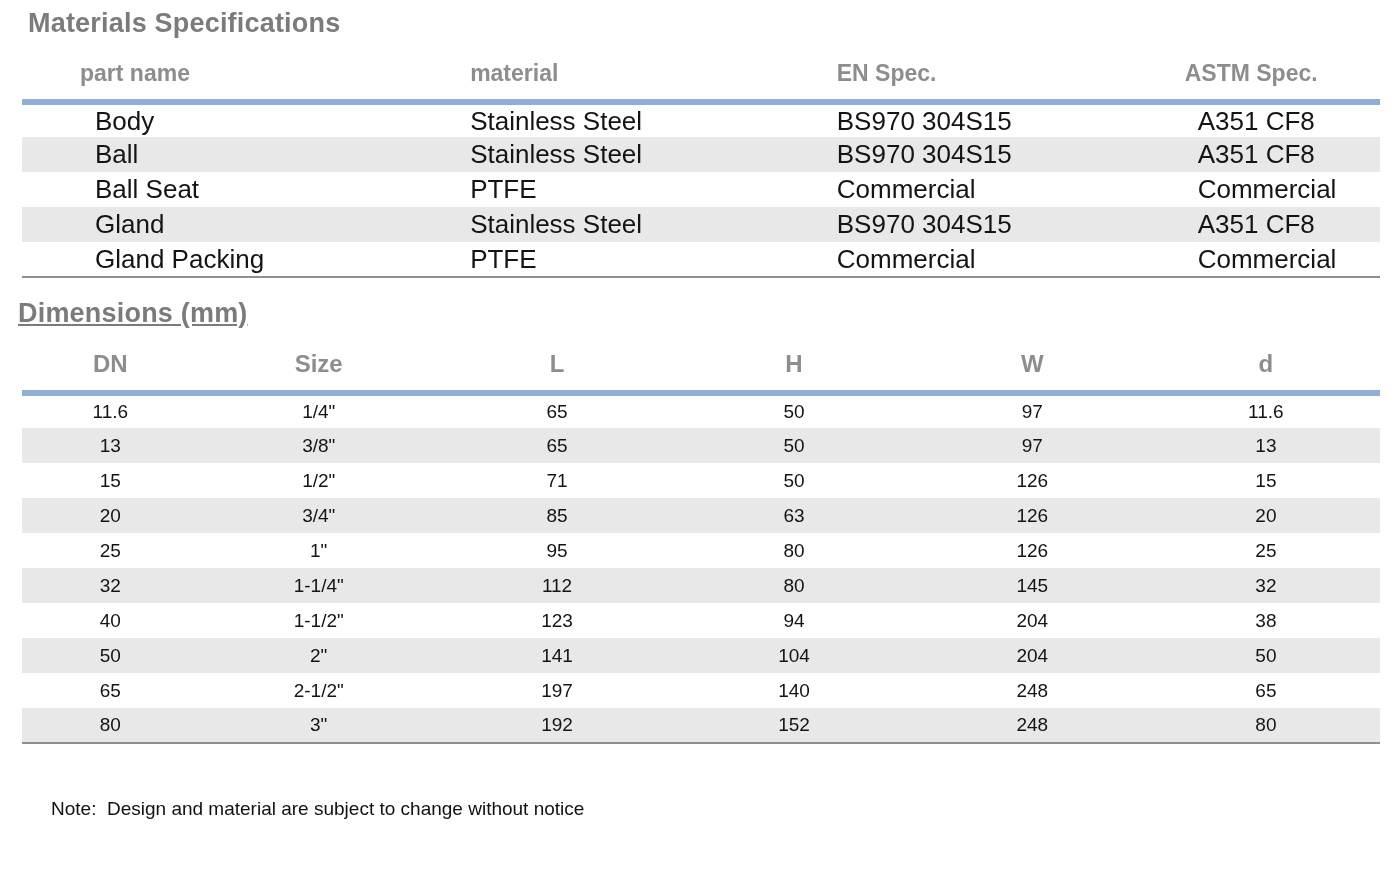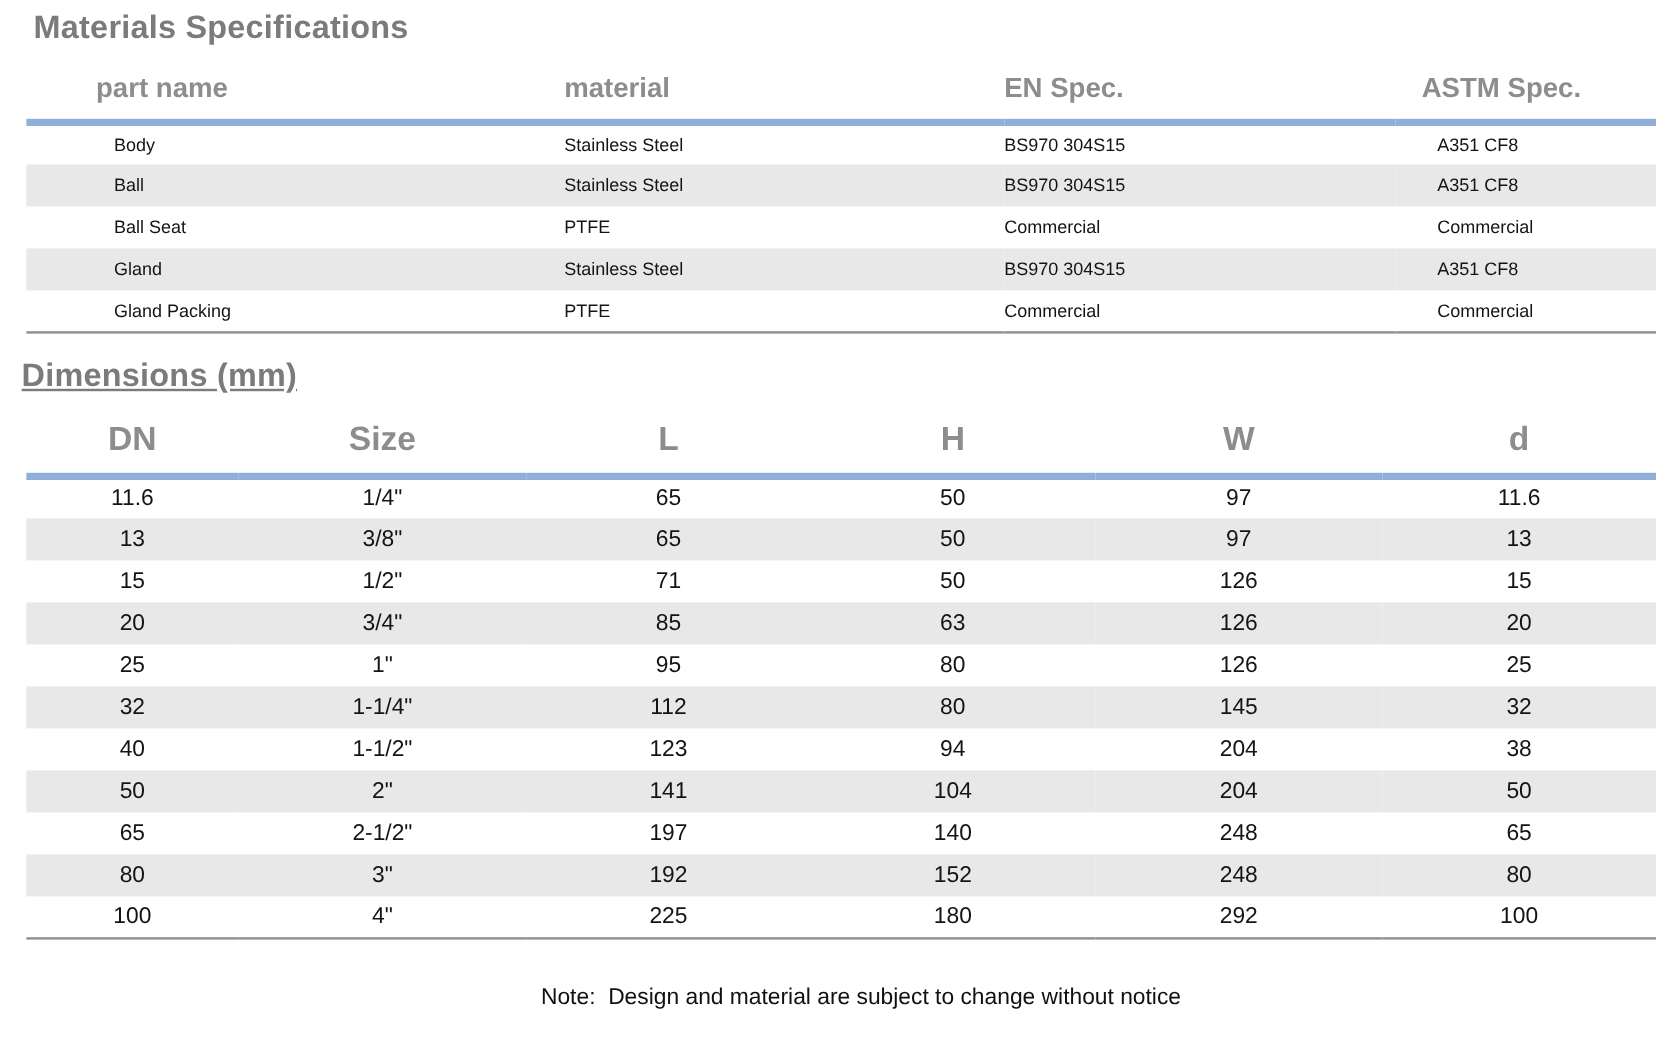--- a/index.html
+++ b/index.html
@@ -55,37 +55,36 @@
     height: 35px;
     padding: 0;
     vertical-align: middle;
   }
   table.spec tbody tr:nth-child(even) td {
     background: #e8e8e8;
   }
 
   
   table#materials-table thead th { font-size: 23px; }
-  table#materials-table tbody td { font-size: 15px; }
+  table#materials-table tbody td { font-size: 26px; }
   table#materials-table th.c0 { padding-left: 58px; }
   table#materials-table td.c0 { padding-left: 73px; }
   table#materials-table th.c3 { padding-left: 22px; }
   table#materials-table td.c3 { padding-left: 35px; }
 
   
-  table#dimensions-table thead th { font-size: 28px; text-align: center; }
+  table#dimensions-table thead th { font-size: 24px; text-align: center; }
   table#dimensions-table tbody td { font-size: 19px; text-align: center; }
 
   .note {
-    margin: 0;
+    margin: 16px;
     padding: 38px 0 0 35px;
     font-size: 19px;
     color: #111111;
     white-space: pre-wrap;
-    text-align: center;
   }
 </style>
 </head>
 <body>
 
 <div class="page">
 
   <h1 class="section-title title-materials">Materials Specifications</h1>
 
   <table class="spec" id="materials-table">
@@ -232,26 +231,18 @@
           <td class="c5">65</td>
         </tr>
         <tr>
           <td class="c0">80</td>
           <td class="c1">3"</td>
           <td class="c2">192</td>
           <td class="c3">152</td>
           <td class="c4">248</td>
           <td class="c5">80</td>
         </tr>
-        <tr>
-          <td class="c0">100</td>
-          <td class="c1">4"</td>
-          <td class="c2">225</td>
-          <td class="c3">180</td>
-          <td class="c4">292</td>
-          <td class="c5">100</td>
-        </tr>
       </tbody>
   </table>
 
   <p class="note">Note:  Design and material are subject to change without notice</p>
 
 </div>
 
 </body></html>

